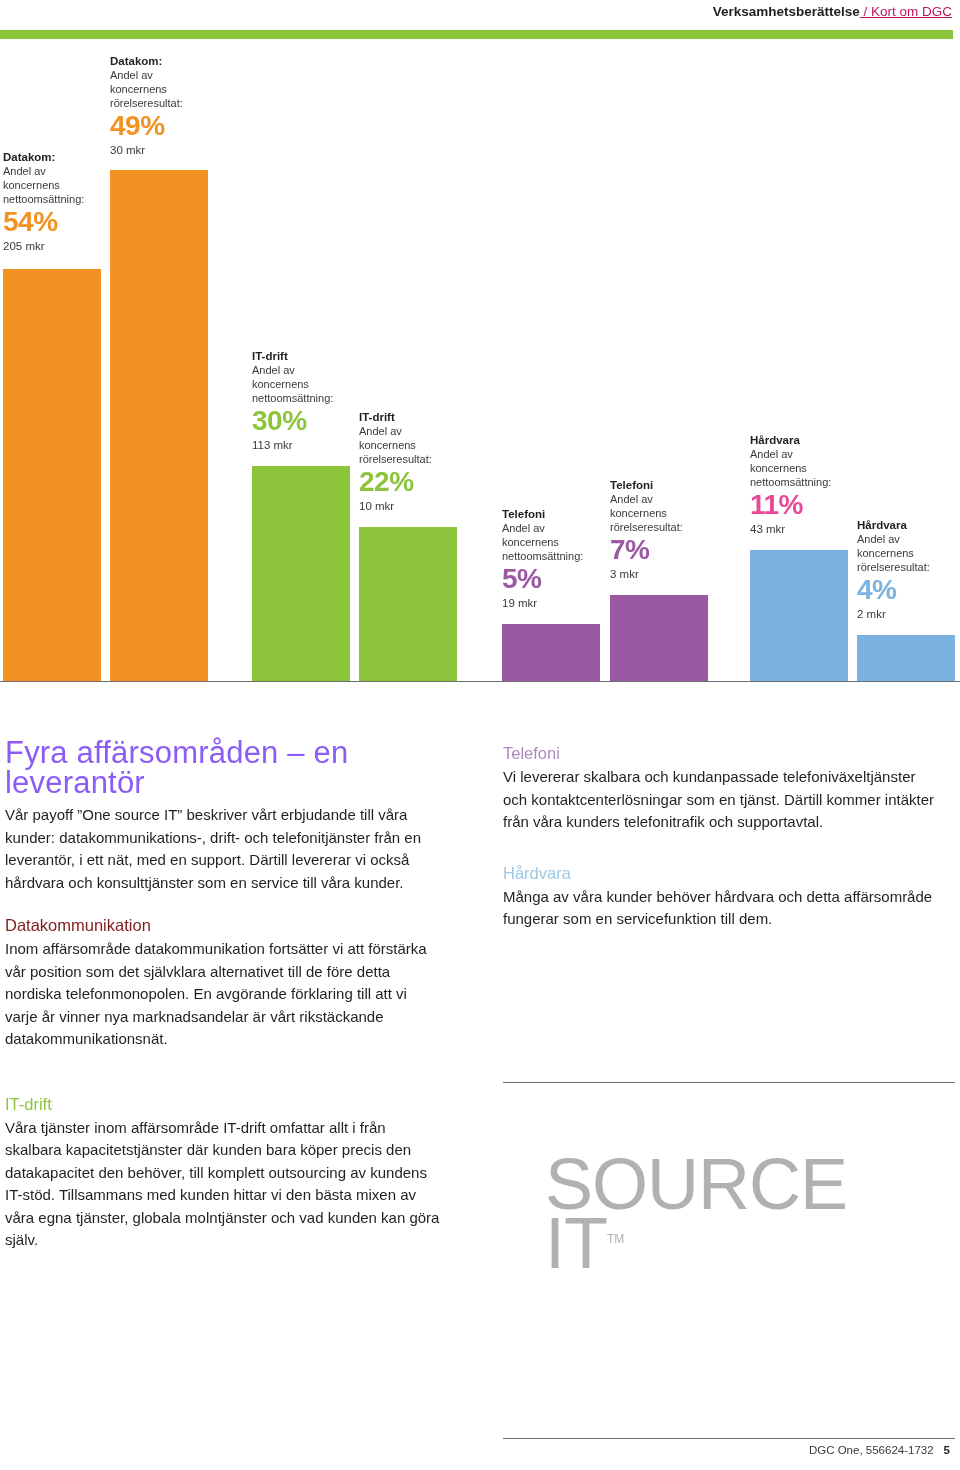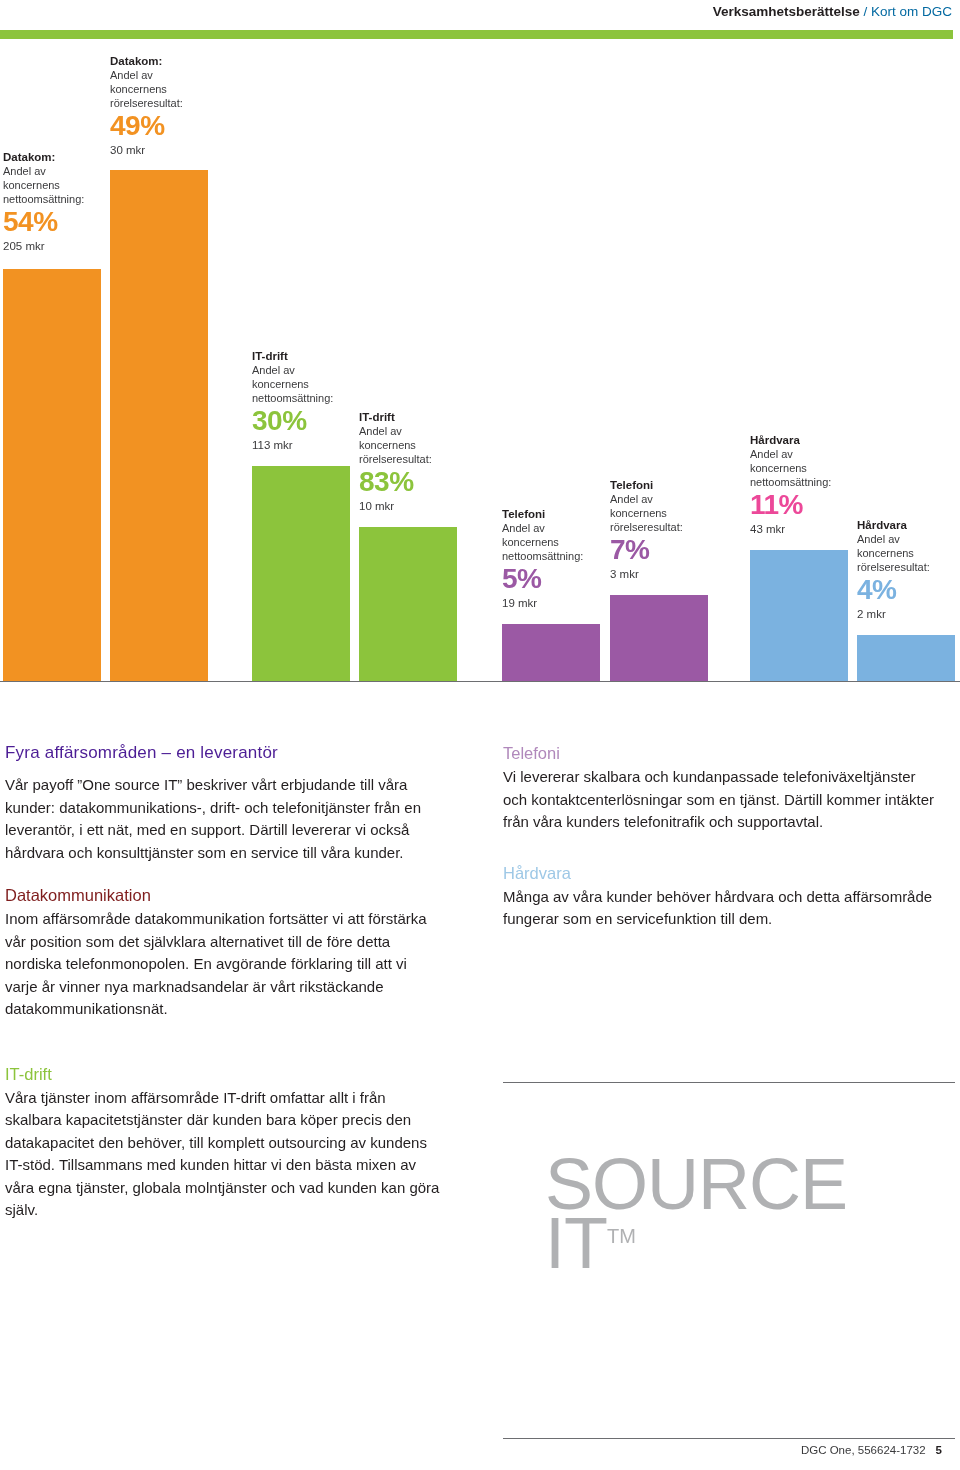--- a/index.html
+++ b/index.html
@@ -14,21 +14,21 @@
 
   
   .header-strip {
     position:absolute; left:0; top:0; width:960px; height:46px;
   }
   .header-title {
     position:absolute; right:8px; top:4px;
     font-size:13.5px; color:#231f20; white-space:nowrap;
   }
   .header-title .bold { font-weight:bold; }
-  .header-title .light { font-weight:normal; color:#0369a1; }
+  .header-title .light { font-weight:normal; color:#be185d;text-decoration:underline; }
   .green-rule {
     position:absolute; left:0; top:30px; width:953px; height:9px;
     background:#8cc43c;
   }
 
   
   .chart { position:absolute; left:0; top:46px; width:960px; height:640px; }
   .bar { position:absolute; bottom:5px; width:98px; }
   .baseline {
     position:absolute; left:0; bottom:4px; width:960px; height:1px;
@@ -38,50 +38,50 @@
   .blk .cat  { font-weight:bold; font-size:11.5px; color:#231f20; line-height:14px; }
   .blk .desc { font-size:11px; color:#3a3a3c; line-height:14px; }
   .blk .pct  { font-size:28px; font-weight:bold; line-height:32px; letter-spacing:-0.5px; }
   .blk .mkr  { font-size:11.5px; color:#3a3a3c; line-height:16px; }
 
   
   .col { position:absolute; width:437px; font-size:15px; line-height:22.5px; color:#231f20; }
   .col-left  { left:5px;   top:738px; }
   .col-right { left:503px; top:742px; }
   .h-main {
-    font-size:17px; font-weight:normal; color:#4c1d95;
+    font-size:31px; font-weight:normal; color:#8b5cf6;
     line-height:30px; margin-bottom:6px; letter-spacing:0.2px;
   }
   .h-sub {
     font-size:16.5px; font-weight:normal; line-height:22px;
     margin-top:20px; margin-bottom:2px;
   }
   .para { margin:0 0 0 0; }
   .para + .para { margin-top:16px; }
 
   
   .logo {
     position:absolute; left:545px; top:1155px;
     color:#b0b1b3; line-height:0.82;
     font-size:72px; font-weight:normal; letter-spacing:-1px;
   }
   .logo .ln { display:block; white-space:nowrap; }
-  .logo .tm { font-size:20px; vertical-align:super; letter-spacing:0; }
+  .logo .tm { font-size:12px; vertical-align:super; letter-spacing:0; }
   .logo-rule {
     position:absolute; left:503px; top:1082px; width:452px; height:1px;
     background:#6d6e71;
   }
 
   
   .footer-rule {
     position:absolute; left:503px; top:1438px; width:452px; height:1px;
     background:#6d6e71;
   }
   .footer-text {
-    position:absolute; right:18px; top:1444px;
+    position:absolute; right:10px; top:1444px;
     font-size:11.5px; color:#3a3a3c; white-space:nowrap;
   }
   .footer-text .pg { margin-left:10px; font-weight:bold; color:#231f20; }
 </style>
 </head>
 <body>
 
 <div class="header-strip">
   <div class="header-title">
     <span class="bold">Verksamhetsberättelse</span><span class="light"> / Kort om DGC</span>
@@ -121,21 +121,21 @@
     <div class="pct" style="color:#8cc43c;">30%</div>
     <div class="mkr">113 mkr</div>
   </div>
 
   <div class="bar" style="left:359px; height:154px; background:#8cc43c;"></div>
   <div class="blk" style="left:359px; top:364px;">
     <div class="cat">IT-drift</div>
     <div class="desc">Andel av</div>
     <div class="desc">koncernens</div>
     <div class="desc">rörelseresultat:</div>
-    <div class="pct" style="color:#8cc43c;">83%</div>
+    <div class="pct" style="color:#8cc43c;">22%</div>
     <div class="mkr">10 mkr</div>
   </div>
 
   <div class="bar" style="left:502px; height:57px; background:#9b59a4;"></div>
   <div class="blk" style="left:502px; top:461px;">
     <div class="cat">Telefoni</div>
     <div class="desc">Andel av</div>
     <div class="desc">koncernens</div>
     <div class="desc">nettoomsättning:</div>
     <div class="pct" style="color:#9b59a4;">5%</div>

